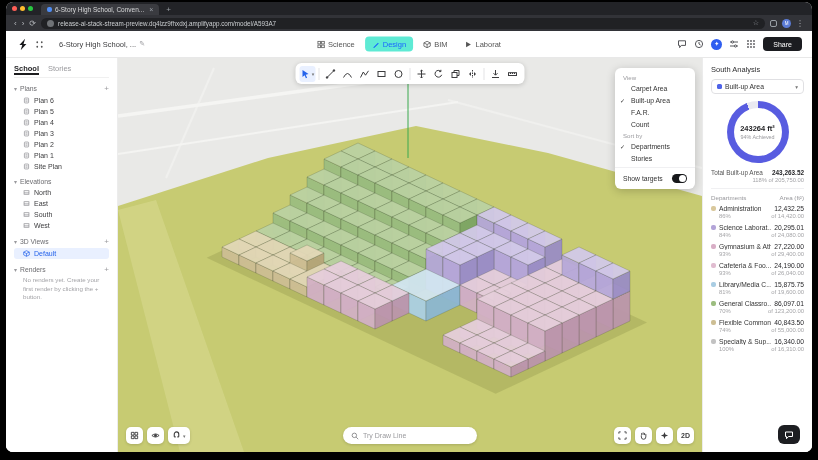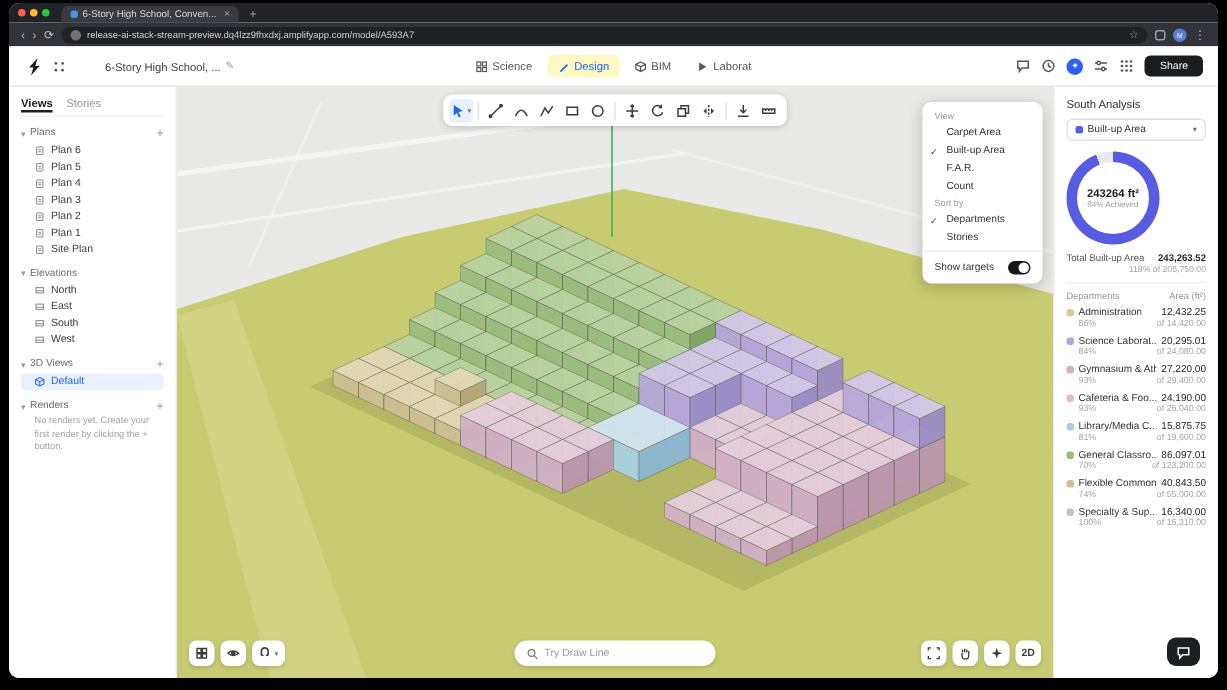--- a/index.html
+++ b/index.html
@@ -17,26 +17,26 @@
   .urlbar{height:16px;background:#323338;display:flex;align-items:center;gap:5px;padding:0 8px;color:#b9bcc0;font-size:8px}
   .urlpill{flex:1;height:11px;background:#202124;border-radius:6px;display:flex;align-items:center;padding:0 6px;font-size:6.3px;color:#cdd0d3;gap:4px;overflow:hidden;white-space:nowrap}
   .urlpill .star{margin-left:auto;font-size:7px;color:#9aa0a6}
   .avatar{width:9px;height:9px;border-radius:50%;background:#5b7bd5;color:#fff;font-size:4.5px;display:flex;align-items:center;justify-content:center;flex:none}
   .sq-ico{width:7px;height:7px;border:1px solid #9aa0a6;border-radius:2px}
   
   .app{position:absolute;top:29px;left:0;right:0;bottom:0;background:#fff}
   .appbar{height:27px;border-bottom:1px solid #e8e8e8;display:flex;align-items:center;padding:0 10px;position:relative;background:#fff;z-index:8}
   .logo{width:13px;height:13px;display:flex;align-items:center;justify-content:center}
   .appsico{margin-left:6px;color:#555;display:flex}
-  .apptitle{font-size:7.5px;color:#3c3c3e;margin-left:26px;white-space:nowrap}
+  .apptitle{font-size:7.5px;color:#3c3c3e;margin-left:15px;white-space:nowrap}
   .pencil{font-size:7px;color:#9a9a9e;margin-left:3px}
   .center-tabs{position:absolute;left:50%;top:50%;transform:translate(-50%,-50%);display:flex;gap:3px}
   .ctab{display:flex;align-items:center;gap:3px;font-size:7.5px;color:#555;padding:3px 7px;border-radius:4px}
   .ctab svg{width:8px;height:8px}
-  .ctab.active{color:#1a66ff;background:#fef9c3}
+  .ctab.active{color:#1a66ff;background:#5eead4}
   .appbar-right{margin-left:auto;display:flex;align-items:center;gap:7px;color:#55565a}
   .appbar-right svg{width:10px;height:10px}
   .badge-blue{width:11px;height:11px;border-radius:50%;background:#2f5ef0;color:#fff;font-size:6.5px;display:flex;align-items:center;justify-content:center}
   .share{background:#1b1c20;color:#fff;font-size:7px;padding:3.5px 10px;border-radius:4px;border:none}
   .body{position:absolute;top:27px;bottom:0;left:0;right:0;display:flex}
   
   .sidebar{width:112px;border-right:1px solid #ececec;padding:6px 8px;background:#fff;position:relative;flex:none}
   .sb-tabs{display:flex;gap:9px;font-size:7.5px;color:#9a9a9e;border-bottom:1px solid #f0f0f0;padding-bottom:4px;margin-bottom:4px}
   .sb-tabs .active{color:#1d1d1f;font-weight:bold;box-shadow:0 2px 0 #1d1d1f}
   .sb-sec-h{display:flex;align-items:center;gap:3px;font-size:6.8px;color:#6b6b6f;margin:6px 0 2px}
@@ -72,21 +72,21 @@
   .vm-div{height:1px;background:#f0f0f2;margin:3px 0}
   .vm-toggle-row{display:flex;align-items:center;justify-content:space-between;padding:3px 8px 2px}
   .toggle{width:15px;height:9px;border-radius:5px;background:#17181b;position:relative;flex:none}
   .toggle::after{content:"";position:absolute;right:1px;top:1px;width:7px;height:7px;border-radius:50%;background:#fff}
   
   .rightpanel{width:110px;border-left:1px solid #ececec;padding:7px 8px;background:#fff;flex:none;overflow:hidden}
   .rp-title{font-size:7.5px;color:#2e2e30;margin-bottom:5px}
   .rp-select{border:1px solid #e0e0e3;border-radius:4px;height:15px;display:flex;align-items:center;gap:3px;padding:0 5px;font-size:6.8px;color:#333;margin-bottom:7px}
   .rp-select .sqdot{width:5px;height:5px;border-radius:1.5px;background:#4f63e8;flex:none}
   .rp-select .chev{margin-left:auto;font-size:5.5px;color:#777}
-  .donut-wrap{display:flex;justify-content:flex-start;margin-bottom:6px}
+  .donut-wrap{display:flex;justify-content:center;margin-bottom:6px}
   .donut{width:62px;height:62px;border-radius:50%;position:relative}
   .donut-hole{position:absolute;inset:7px;background:#fff;border-radius:50%;display:flex;flex-direction:column;align-items:center;justify-content:center;gap:1px}
   .donut-val{font-size:7.5px;font-weight:bold;color:#1f1f22}
   .donut-sub{font-size:5.4px;color:#9a9a9e}
   .total-row{display:flex;justify-content:space-between;font-size:6.4px;color:#555}
   .total-row b{color:#1f1f22;font-weight:bold}
   .total-sub{text-align:right;font-size:5.8px;color:#a3a3a7;margin-top:1px}
   .rp-div{height:1px;background:#f0f0f2;margin:5px 0}
   .cols{display:flex;justify-content:space-between;font-size:6.2px;color:#97979b;margin-bottom:4px}
   .dept{margin-bottom:5px}
@@ -208,21 +208,21 @@
             <circle cx="8" cy="8" r=".9"></circle>
           </svg>
         <button class="share">Share</button>
       </div>
     </div>
 
     <div class="body">
 
       <div class="sidebar">
         <div class="sb-tabs">
-          <span class="active">Views</span>
+          <span class="active">School</span>
           <span>Stories</span>
         </div>
 
         <div class="sb-sec-h">
           <span class="chev">▾</span>
           <span>Plans</span>
           <span class="plus">+</span>
         </div>
         <div class="sb-item">
             <svg viewBox="0 0 10 10" fill="none" stroke="currentColor" stroke-width="1">

